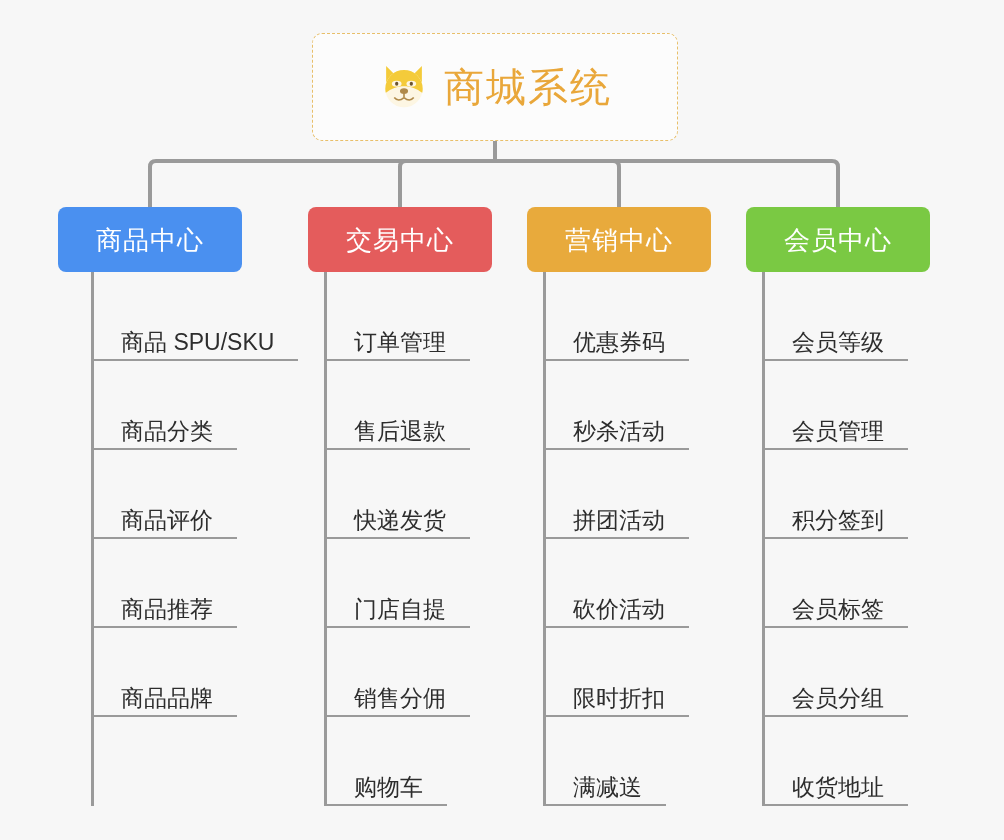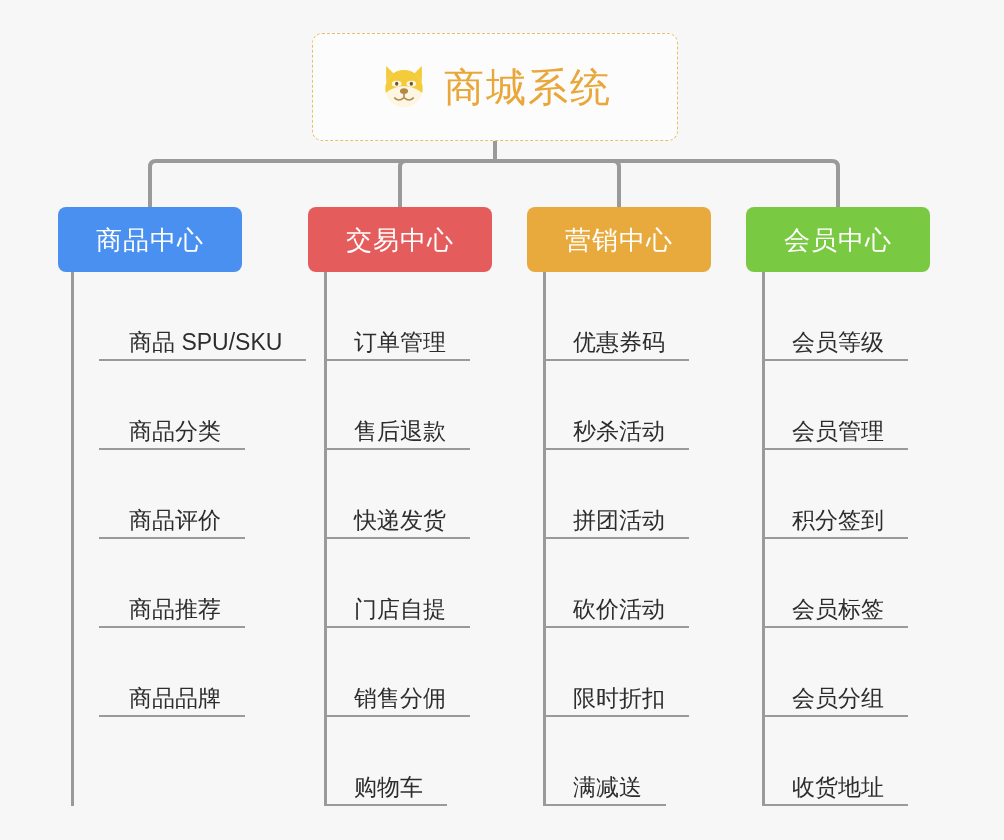--- a/index.html
+++ b/index.html
@@ -130,21 +130,21 @@
       <path d="M32 45 q7 6 12 0" stroke="#b08a4a" stroke-width="2" fill="none"></path>
     </svg>
     <span class="root-title">商城系统</span>
   </div>
 
   <div id="branches-host">
       <div class="branch" style="left: 58px; width: 184px;">
         <div class="branch-head" style="background: rgb(74, 144, 240);">
           <span class="branch-head-label">商品中心</span>
         </div>
-        <div class="branch-items" style="margin-left: 13px; padding-left: 28px;">
+        <div class="branch-items" style="margin-left: 33px;">
           <div class="branch-spine" style="background: rgb(154, 154, 154); height: 534px;"></div>
           <div class="leaf">
             <div class="leaf-inner" style="border-bottom-color: rgb(154, 154, 154);"><span class="leaf-label">商品 SPU/SKU</span></div>
           </div>
           <div class="leaf">
             <div class="leaf-inner" style="border-bottom-color: rgb(154, 154, 154);"><span class="leaf-label">商品分类</span></div>
           </div>
           <div class="leaf">
             <div class="leaf-inner" style="border-bottom-color: rgb(154, 154, 154);"><span class="leaf-label">商品评价</span></div>
           </div>

